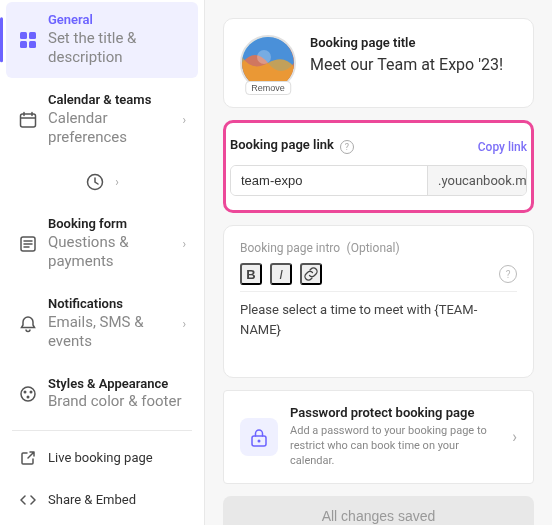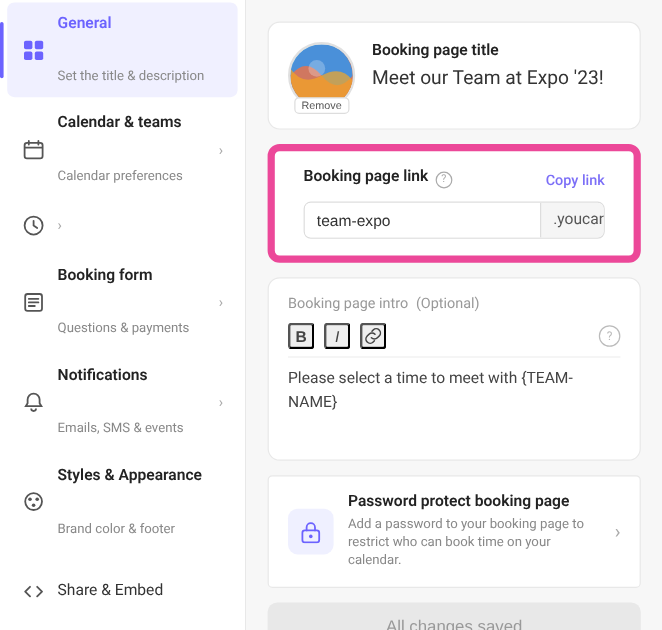--- a/index.html
+++ b/index.html
@@ -25,20 +25,21 @@
     }
 
     .sidebar-item {
       display: flex;
       align-items: center;
       padding: 10px 12px;
       cursor: pointer;
       border-radius: 6px;
       margin: 2px 6px;
       position: relative;
+      justify-content: center;
     }
     .sidebar-item.active {
       background: #f0f0ff;
     }
     .sidebar-item.active::before {
       content: '';
       position: absolute;
       left: -6px;
       top: 50%;
       transform: translateY(-50%);
@@ -65,24 +66,23 @@
     .sidebar-title {
       font-size: 13px;
       font-weight: 600;
       color: #222;
       line-height: 1.3;
     }
     .sidebar-item.active .sidebar-title {
       color: #6c63ff;
     }
     .sidebar-subtitle {
-      font-size: 11px;
+      font-size: 15px;
       color: #888;
       line-height: 1.3;
-      margin-top: 28px;
     }
 
     .sidebar-chevron {
       color: #aaa;
       font-size: 12px;
     }
 
     .sidebar-divider {
       height: 1px;
       background: #e8e8e8;
@@ -186,23 +186,23 @@
 
     .title-value {
       font-size: 16px;
       color: #333;
     }
 
     
     .link-section {
       background: #fff;
       border-radius: 10px;
-      padding: 14px 24px;
+      padding: 14px 4px;
       margin-bottom: 12px;
-      border: 6px solid #ec4899;
+      border: 3px solid #ec4899;
     }
 
     .link-header {
       display: flex;
       align-items: center;
       justify-content: space-between;
       margin-bottom: 8px;
     }
 
     .link-label-row {
@@ -478,34 +478,34 @@
       <div class="sidebar-title">Styles &amp; Appearance</div>
       <div class="sidebar-subtitle">Brand color &amp; footer</div>
     </div>
   </div>
 
   <div class="sidebar-divider"></div>
 
   <div class="sidebar-link">
     <span class="sidebar-link-icon">
       <svg width="16" height="16" viewBox="0 0 16 16" fill="none">
-        <path d="M5 4L1 8l4 4M11 4l4 4-4 4" stroke="#555" stroke-width="1.5" stroke-linecap="round" stroke-linejoin="round"></path>
-      </svg>
-    </span>
-    <span class="sidebar-link-text">Share &amp; Embed</span>
+        <path d="M7 3H3a1 1 0 0 0-1 1v9a1 1 0 0 0 1 1h9a1 1 0 0 0 1-1V9" stroke="#555" stroke-width="1.5" stroke-linecap="round"></path>
+        <path d="M10 2h4v4M14 2L8 8" stroke="#555" stroke-width="1.5" stroke-linecap="round" stroke-linejoin="round"></path>
+      </svg>
+    </span>
+    <span class="sidebar-link-text">Live booking page</span>
   </div>
 
   <div class="sidebar-link">
     <span class="sidebar-link-icon">
       <svg width="16" height="16" viewBox="0 0 16 16" fill="none">
-        <path d="M7 3H3a1 1 0 0 0-1 1v9a1 1 0 0 0 1 1h9a1 1 0 0 0 1-1V9" stroke="#555" stroke-width="1.5" stroke-linecap="round"></path>
-        <path d="M10 2h4v4M14 2L8 8" stroke="#555" stroke-width="1.5" stroke-linecap="round" stroke-linejoin="round"></path>
-      </svg>
-    </span>
-    <span class="sidebar-link-text">Live booking page</span>
+        <path d="M5 4L1 8l4 4M11 4l4 4-4 4" stroke="#555" stroke-width="1.5" stroke-linecap="round" stroke-linejoin="round"></path>
+      </svg>
+    </span>
+    <span class="sidebar-link-text">Share &amp; Embed</span>
   </div>
 
 </aside>
 
 <main class="main">
 
   <div class="section-card">
     <div class="booking-title-row">
       <div class="avatar-wrap">
         <div class="avatar-circle">

